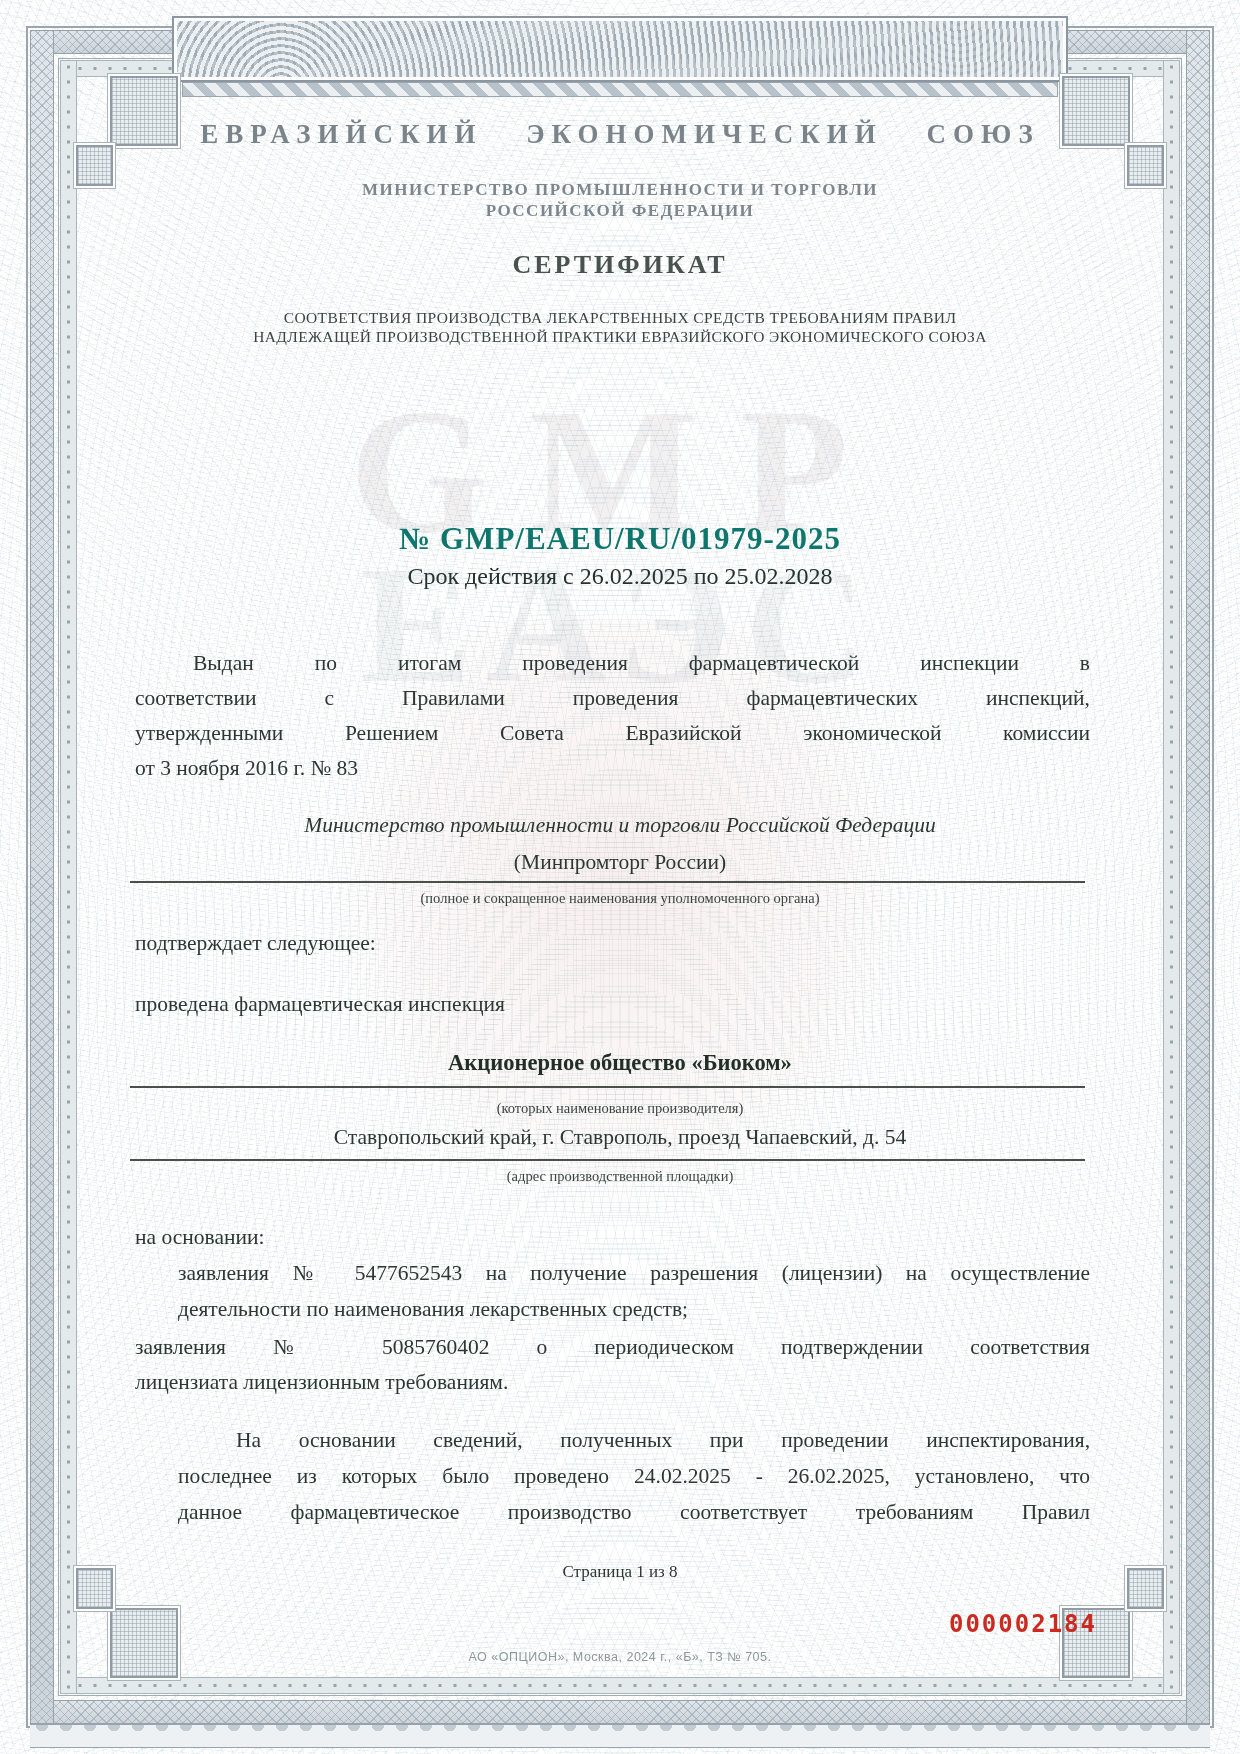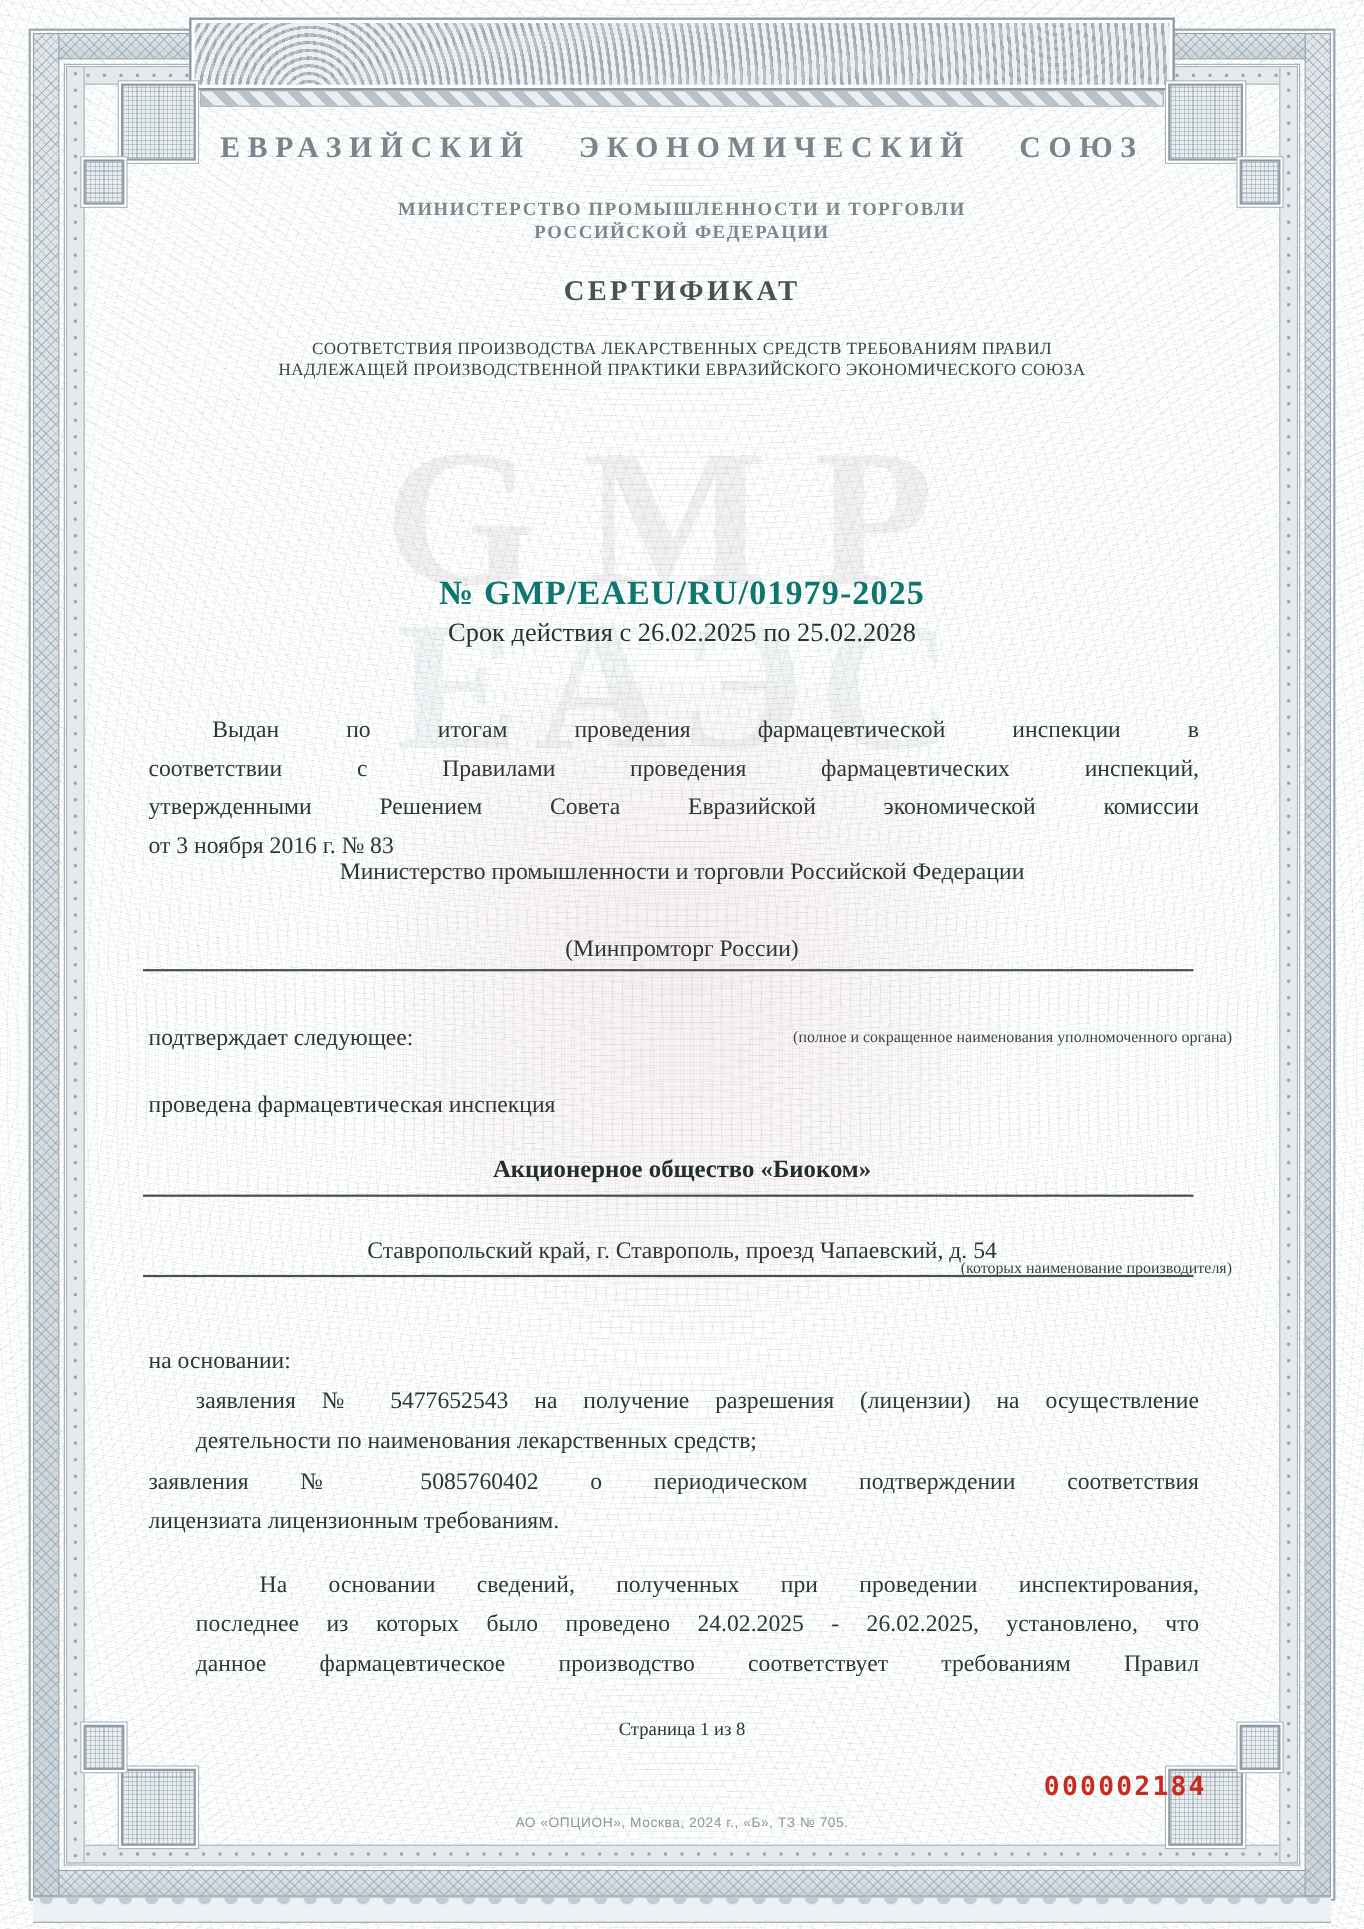--- a/index.html
+++ b/index.html
@@ -68,21 +68,21 @@
   .cert-number{top:521px;font-size:31px;font-weight:bold;letter-spacing:1px;color:#0f766e;}
   .validity{top:563px;font-size:24px;color:#24332d;}
   .body-block{left:135px;width:955px;font-size:21.5px;color:#2c3733;}
   .jline{text-align:justify;text-align-last:justify;height:35px;}
   .jline.last{text-align-last:left;}
   .indent{text-indent:58px;}
   .lh36 .jline{height:36px;margin-left:43px;}
   .left-line{left:135px;font-size:21.5px;color:#2c3733;}
   .center-line{left:120px;right:120px;text-align:center;font-size:21.5px;color:#2c3733;}
   .rule{left:130px;right:155px;height:2px;background:#4a4f4c;}
-  .caption{left:120px;right:120px;text-align:right;font-size:14.5px;color:#39433f;margin-top:45px;}
+  .caption{left:120px;right:120px;text-align:center;font-size:14.5px;color:#39433f;}
   .manufacturer{top:1050px;font-size:22.5px;font-weight:bold;color:#222e28;}
   .page-indicator{top:1562px;font-size:17px;color:#2c3733;}
   .serial{top:1610px;right:143px;font-family:"DejaVu Sans Mono",monospace;font-weight:bold;
     font-size:24px;letter-spacing:2px;color:#cb2a20;}
   .print-footer{top:1650px;left:120px;right:120px;text-align:center;
     font-family:"Liberation Sans",sans-serif;font-size:12.5px;letter-spacing:.5px;color:#8d9996;}
 </style>
 </head>
 <body>
 
@@ -136,33 +136,34 @@
   <div class="abs ctr cert-number">№  GMP/EAEU/RU/01979-2025</div>
   <div class="abs ctr validity">Срок действия с 26.02.2025 по 25.02.2028</div>
 
   <div class="abs body-block" style="top:651px;">
     <div class="jline indent">Выдан по итогам проведения фармацевтической инспекции в</div>
     <div class="jline">соответствии с Правилами проведения фармацевтических инспекций,</div>
     <div class="jline">утвержденными Решением Совета Евразийской экономической комиссии</div>
     <div class="jline last">от 3 ноября 2016 г. № 83</div>
   </div>
 
-  <div class="abs center-line" style="top:780px;">Министерство промышленности и торговли Российской Федерации</div>
+  <div class="abs center-line" style="top:813px;font-style:italic;">Министерство промышленности и торговли Российской Федерации</div>
   <div class="abs center-line" style="top:850px;">(Минпромторг России)</div>
   <div class="abs rule" style="top:881px;"></div>
   <div class="abs caption" style="top:890px;">(полное и сокращенное наименования уполномоченного органа)</div>
 
   <div class="abs left-line" style="top:931px;">подтверждает следующее:</div>
   <div class="abs left-line" style="top:992px;">проведена фармацевтическая инспекция</div>
 
   <div class="abs center-line manufacturer">Акционерное общество «Биоком»</div>
   <div class="abs rule" style="top:1086px;"></div>
   <div class="abs caption" style="top:1100px;">(которых наименование производителя)</div>
   <div class="abs center-line" style="top:1125px;">Ставропольский край, г. Ставрополь, проезд Чапаевский, д. 54</div>
   <div class="abs rule" style="top:1159px;"></div>
+  <div class="abs caption" style="top:1168px;">(адрес производственной площадки)</div>
 
   <div class="abs left-line" style="top:1225px;">на основании:</div>
   <div class="abs body-block lh36" style="top:1261px;">
     <div class="jline">заявления № 5477652543 на получение разрешения (лицензии) на осуществление</div>
     <div class="jline last">деятельности по наименования лекарственных средств;</div>
   </div>
   <div class="abs body-block" style="top:1335px;">
     <div class="jline">заявления № 5085760402 о периодическом подтверждении соответствия</div>
     <div class="jline last">лицензиата лицензионным требованиям.</div>
   </div>

